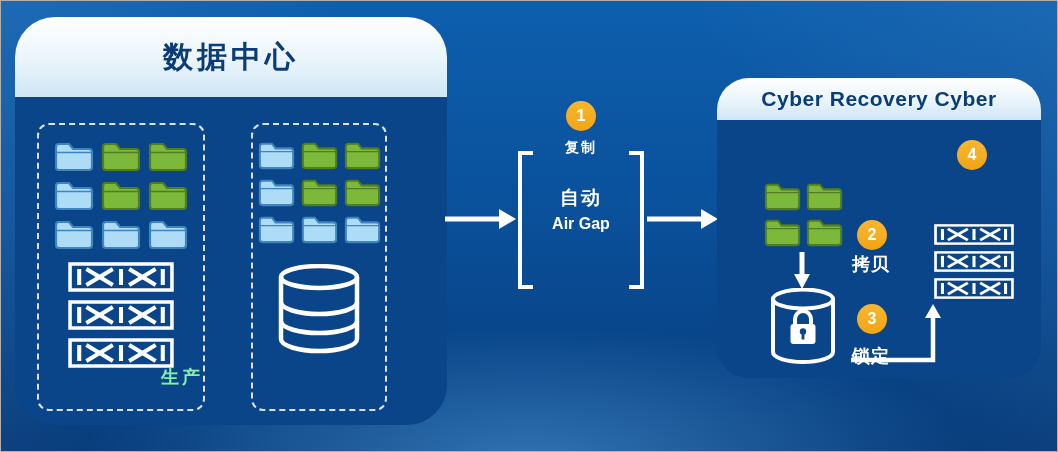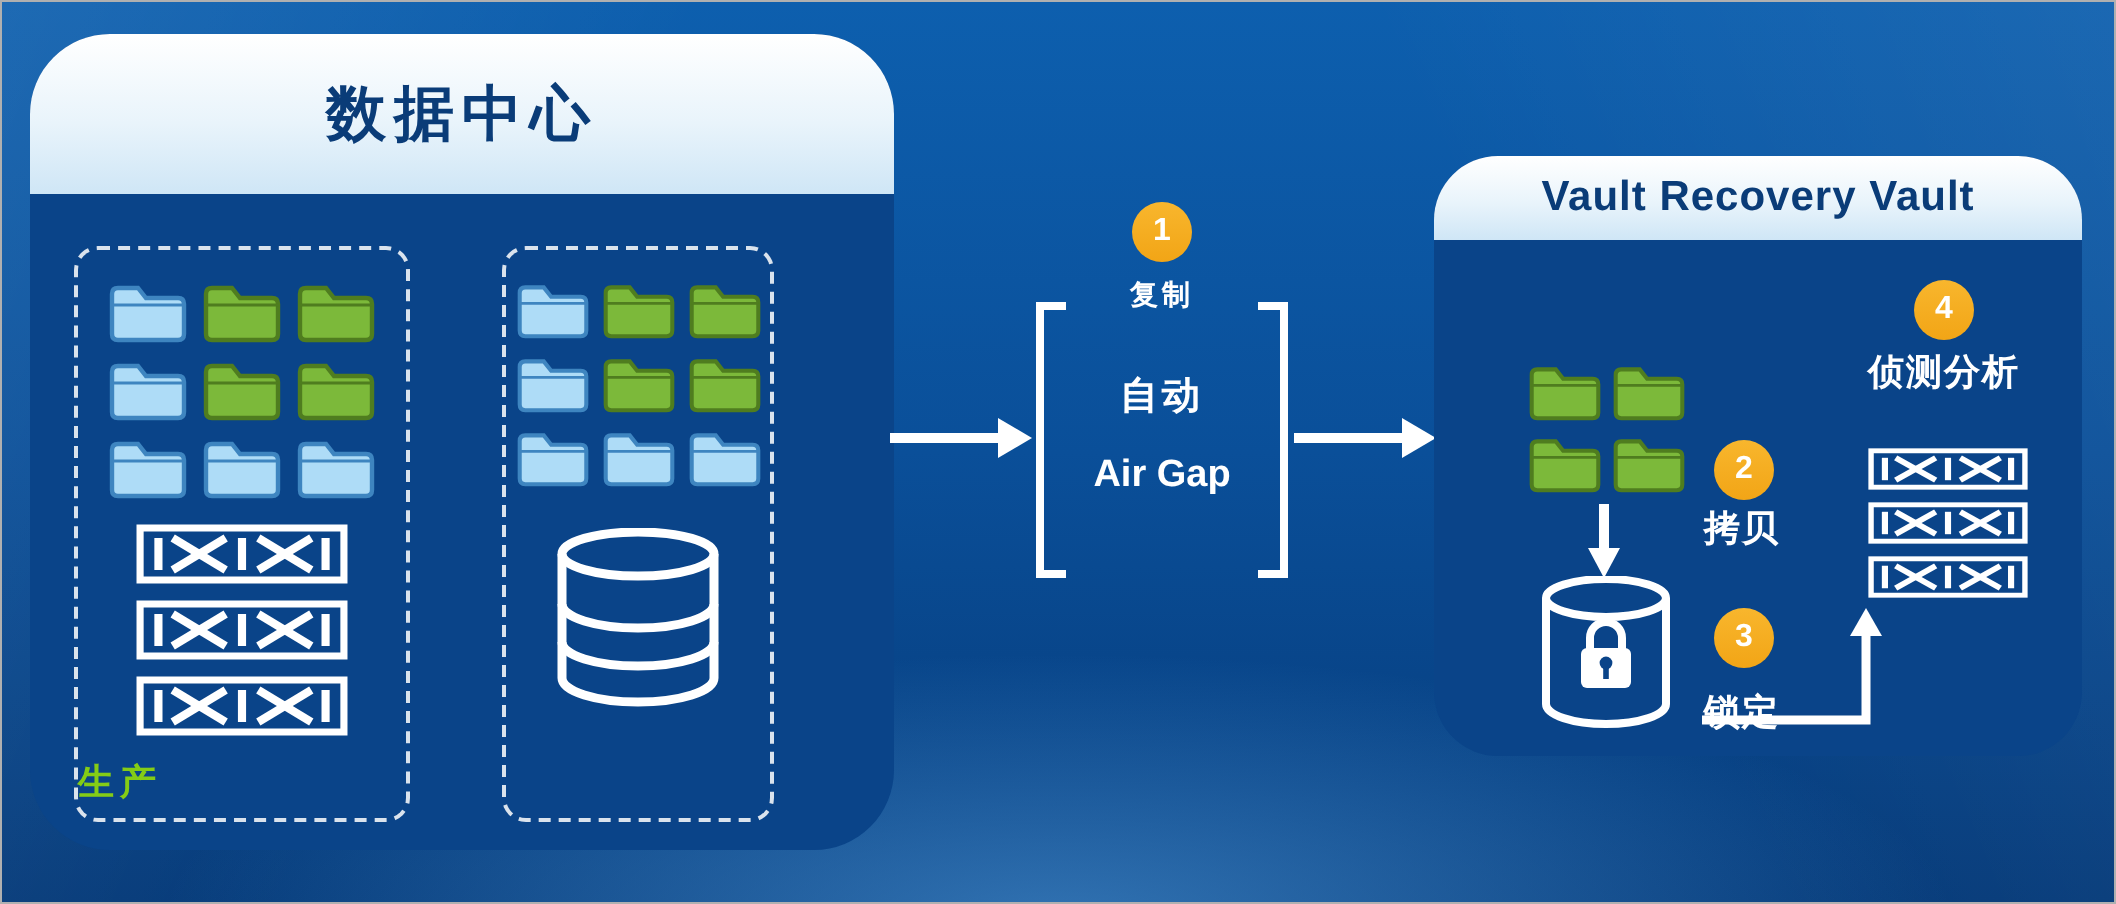--- a/index.html
+++ b/index.html
@@ -42,38 +42,38 @@
   .folder-grid{display:grid;justify-content:center;}
   .prod-box .folder-grid{grid-template-columns:repeat(3,40px);gap:6px 7px;margin-top:14px;}
   .backup-box .folder-grid{grid-template-columns:repeat(3,37px);gap:6px 6px;margin-top:14px;}
   .folder{display:block;}
   .prod-box .folder{width:40px;height:33px;}
   .backup-box .folder{width:37px;height:31px;}
   .folder svg,.tape svg{display:block;width:100%;height:100%;}
   .tape-stack{display:flex;flex-direction:column;align-items:center;gap:8px;margin-top:12px;}
   .prod-box .tape{width:106px;height:30px;display:block;}
   .group-label{
-    position:absolute;left:0;right:0;bottom:6px;text-align:left;
-    font-size:18px;font-weight:bold;letter-spacing:3px;color:#84cc16;
+    position:absolute;left:0;right:0;bottom:20px;text-align:right;
+    font-size:18px;font-weight:bold;letter-spacing:3px;color:#86efac;
   }
   .db-wrap{display:flex;justify-content:center;margin-top:20px;}
   
   .gap-col{
     position:absolute;left:515px;top:100px;width:130px;
     display:flex;flex-direction:column;align-items:center;
   }
   .step-badge{
     width:30px;height:30px;border-radius:50%;
     background:linear-gradient(180deg,#f8b62d,var(--accent-orange));
     display:flex;align-items:center;justify-content:center;
     font-size:16px;font-weight:bold;color:#fff;flex:0 0 auto;
   }
   .gap-step-label{margin-top:8px;font-size:14px;font-weight:bold;letter-spacing:2px;}
   .gap-line1{margin-top:28px;font-size:19px;font-weight:bold;letter-spacing:2px;}
-  .gap-line2{margin-top:16px;font-size:19px;font-weight:bold;}
+  .gap-line2{margin-top:4px;font-size:16px;font-weight:bold;}
   .bracket{position:absolute;top:150px;width:15px;height:138px;}
   .bracket-l{left:517px;border-left:4px solid #fff;border-top:4px solid #fff;border-bottom:4px solid #fff;}
   .bracket-r{left:628px;border-right:4px solid #fff;border-top:4px solid #fff;border-bottom:4px solid #fff;}
   .abs{position:absolute;}
   
   .vault-panel{left:716px;top:77px;width:324px;height:300px;border-radius:32px;}
   .vault-panel .panel-header{height:42px;font-size:21px;letter-spacing:.5px;}
   .vault-body{position:relative;height:258px;}
   .vault-folders{position:absolute;left:47px;top:60px;grid-template-columns:repeat(2,37px);gap:5px;}
   .vault-folders .folder{width:37px;height:31px;}
@@ -277,21 +277,21 @@
     <div class="gap-line1">自动</div>
     <div class="gap-line2">Air Gap</div>
   </div>
 
   <svg class="abs" style="left:646px;top:204px;" width="72" height="28">
     <line x1="0" y1="14" x2="55" y2="14" stroke="#fff" stroke-width="5"></line>
     <polygon points="54,4 71,14 54,24" fill="#fff"></polygon>
   </svg>
 
   <div class="panel vault-panel">
-    <div class="panel-header">Vault Recovery Vault</div>
+    <div class="panel-header">Cyber Recovery Cyber</div>
     <div class="vault-body">
 
       <div class="folder-grid vault-folders">
           <span class="folder">
             <svg viewBox="0 0 40 33" preserveAspectRatio="none">
               <path d="M2,8 Q2,5 5,5 L15,5 L19,10 L35,10 Q38,10 38,13 L38,28 Q38,31 35,31 L5,31 Q2,31 2,28 Z" fill="#7cb93a" stroke="#4f7d1f" stroke-width="2.2"></path>
               <line x1="2" y1="13.5" x2="38" y2="13.5" stroke="#4f7d1f" stroke-width="1.4"></line>
             </svg>
           </span>
           <span class="folder">
@@ -331,21 +331,20 @@
         </svg>
       </span>
 
       <div class="step-badge v-step" style="left:140px;top:100px;">2</div>
       <div class="v-label" style="left:122px;top:132px;width:64px;">拷贝</div>
 
       <div class="step-badge v-step" style="left:140px;top:184px;">3</div>
       <div class="v-label" style="left:122px;top:224px;width:64px;">锁定</div>
 
       <div class="step-badge v-step" style="left:240px;top:20px;">4</div>
-      <div class="v-label" style="left:204px;top:54px;width:102px;">侦测分析</div>
 
       <div class="vault-tapes">
           <span class="tape">
             <svg viewBox="0 0 104 30" preserveAspectRatio="none">
               <rect x="2" y="2" width="100" height="26" fill="none" stroke="#fff" stroke-width="3.5"></rect>
               <line x1="11" y1="7" x2="11" y2="23" stroke="#fff" stroke-width="4"></line>
               <line x1="52" y1="7" x2="52" y2="23" stroke="#fff" stroke-width="4"></line>
               <line x1="93" y1="7" x2="93" y2="23" stroke="#fff" stroke-width="4"></line>
               <line x1="18" y1="7" x2="44" y2="23" stroke="#fff" stroke-width="4"></line>
               <line x1="44" y1="7" x2="18" y2="23" stroke="#fff" stroke-width="4"></line>

